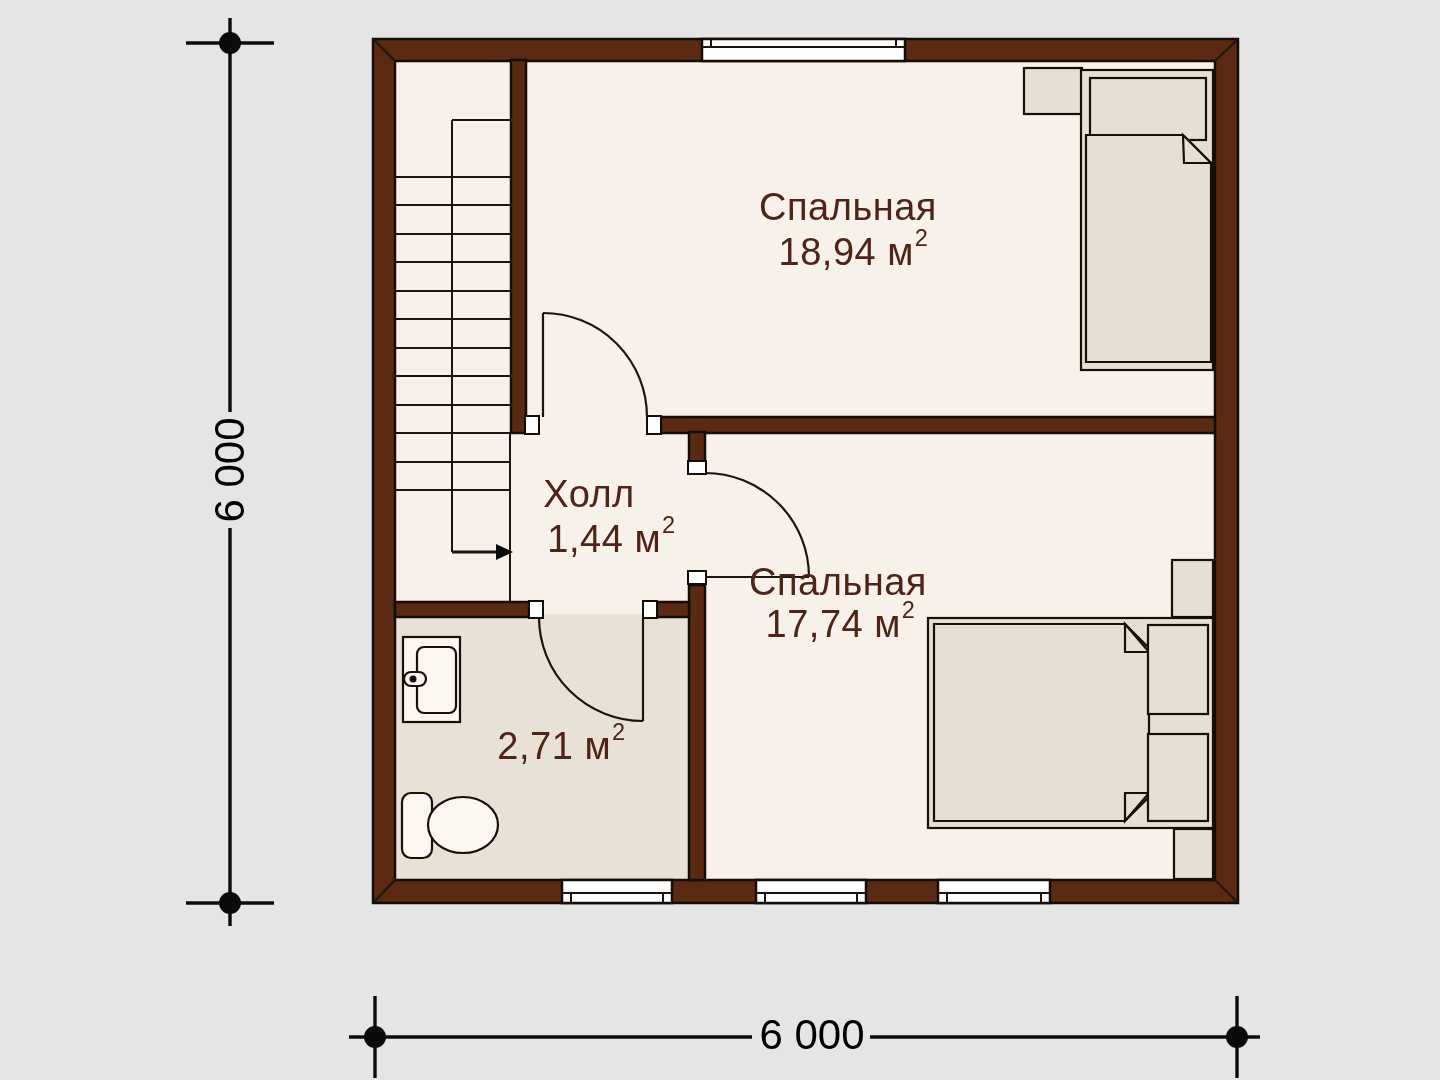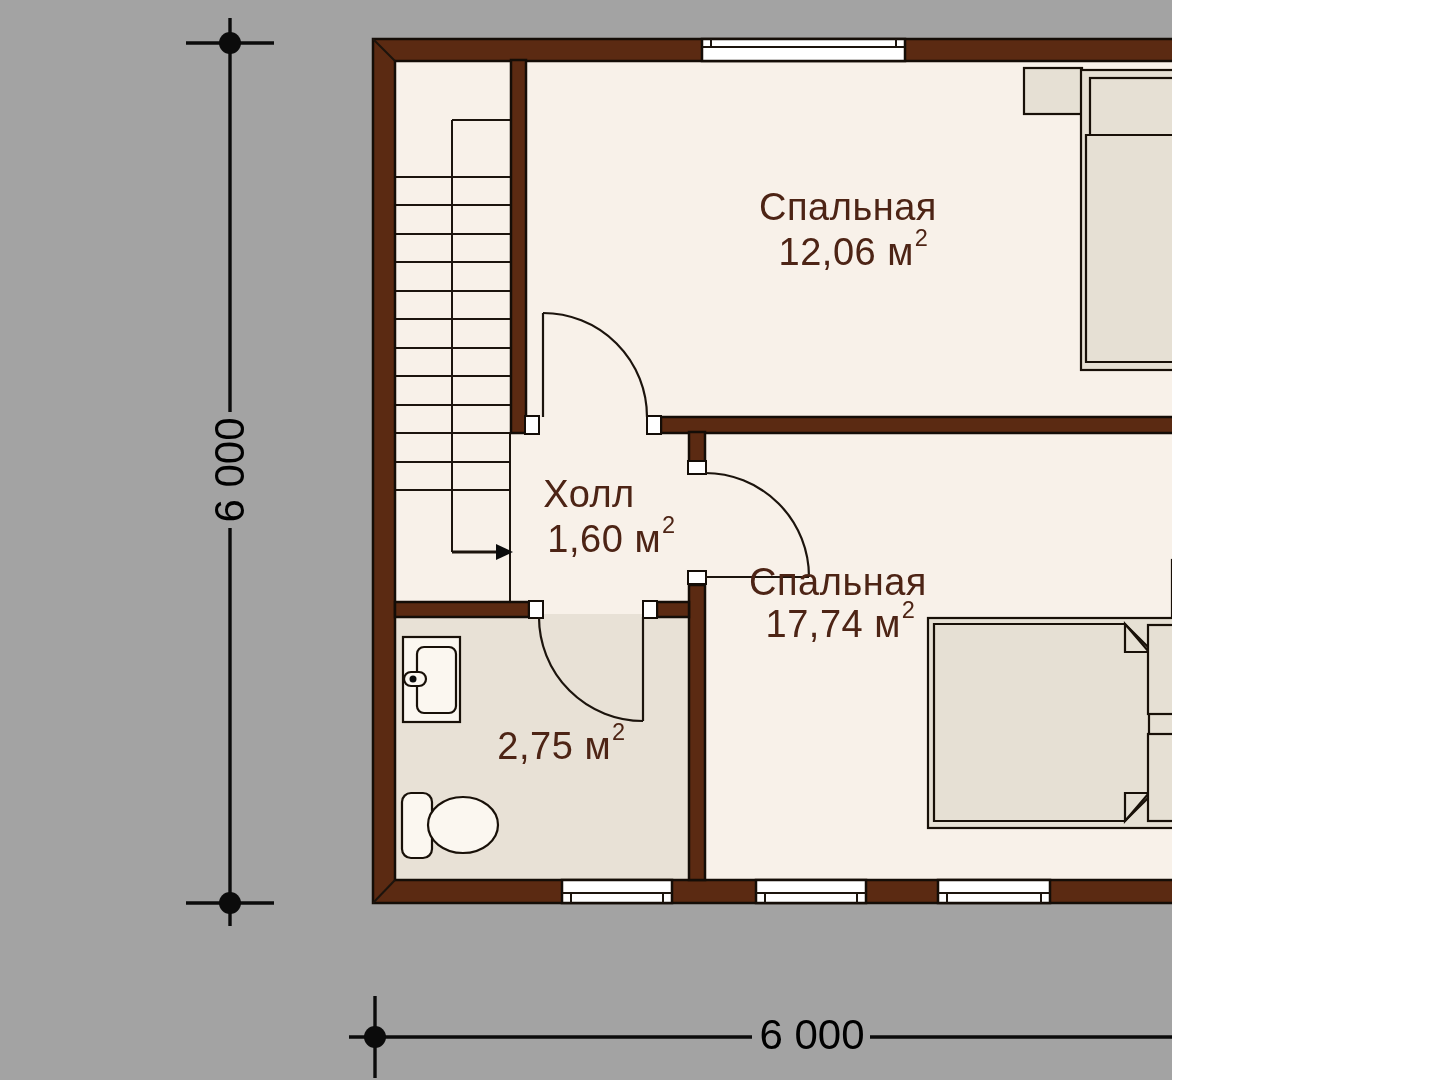--- a/index.html
+++ b/index.html
@@ -1,17 +1,17 @@
 <!DOCTYPE html>
 <html style="--wall: #5B2A12; --outline: #140D07; --floor: #F8F1E9; --wet-floor: #E8E1D6; --furniture: #E6E0D4; --fixture: #FBF7F0; --window: #FFFFFF; --label: #4D2415; --dimension: #0B0B0B;"><head>
 <meta charset="utf-8">
 <style>
   html,body { margin:0; padding:0; background:#ffffff; }
   .stage {
-    position:relative; width:1172px; height:1080px; background:#a3a3a3;
+    position:relative; width:1440px; height:1080px; background:#e5e5e5;
     font-family:"Liberation Sans", sans-serif; overflow:hidden;
   }
   .stage svg { position:absolute; left:0; top:0; }
 
   
   .w    { fill:var(--wall,#5B2A12); stroke:var(--outline,#140D07); stroke-width:2.5; }
   .cap  { fill:#ffffff; stroke:var(--outline,#140D07); stroke-width:2; }
   .win  { fill:var(--window,#ffffff); stroke:var(--outline,#140D07); stroke-width:2.5; }
   .thin { stroke:#1c140d; stroke-width:2; fill:none; }
   .door { stroke:#1c140d; stroke-width:2.2; fill:none; }
@@ -180,26 +180,26 @@
       <line class="dim" x1="349" y1="1037" x2="752" y2="1037"></line>
       <line class="dim" x1="870" y1="1037" x2="1260" y2="1037"></line>
       <line class="dim" x1="375" y1="996" x2="375" y2="1078"></line>
       <line class="dim" x1="1237" y1="996" x2="1237" y2="1078"></line>
       <circle class="dimf" cx="375" cy="1037" r="11"></circle>
       <circle class="dimf" cx="1237" cy="1037" r="11"></circle>
     </g>
   </svg>
 
   <div class="label" style="left:848px; top:207px;"><span>Спальная</span></div>
-  <div class="label" style="left:853px; top:252px;"><span>12,06 м</span><sup>2</sup></div>
+  <div class="label" style="left:853px; top:252px;"><span>18,94 м</span><sup>2</sup></div>
 
   <div class="label" style="left:589px; top:494px;"><span>Холл</span></div>
-  <div class="label" style="left:611px; top:539px;"><span>1,60 м</span><sup>2</sup></div>
+  <div class="label" style="left:611px; top:539px;"><span>1,44 м</span><sup>2</sup></div>
 
   <div class="label" style="left:838px; top:582px;"><span>Спальная</span></div>
   <div class="label" style="left:840px; top:624px;"><span>17,74 м</span><sup>2</sup></div>
 
-  <div class="label" style="left:561px; top:746px;"><span>2,75 м</span><sup>2</sup></div>
+  <div class="label" style="left:561px; top:746px;"><span>2,71 м</span><sup>2</sup></div>
 
   <div class="dim-label vertical" style="left:230px; top:470px;"><span>6 000</span></div>
   <div class="dim-label" style="left:812px; top:1035px;"><span>6 000</span></div>
 
 </div>
 
 </body></html>

